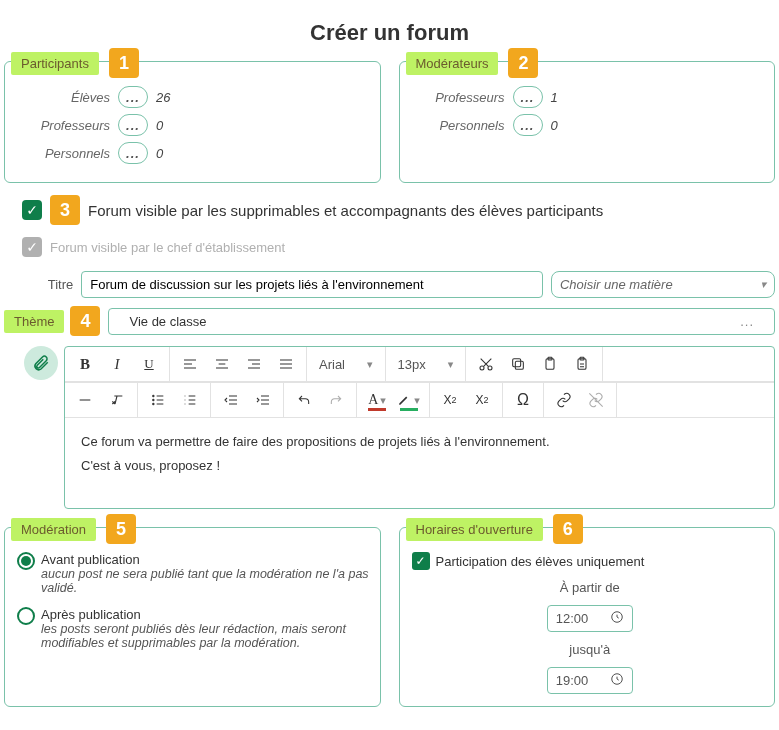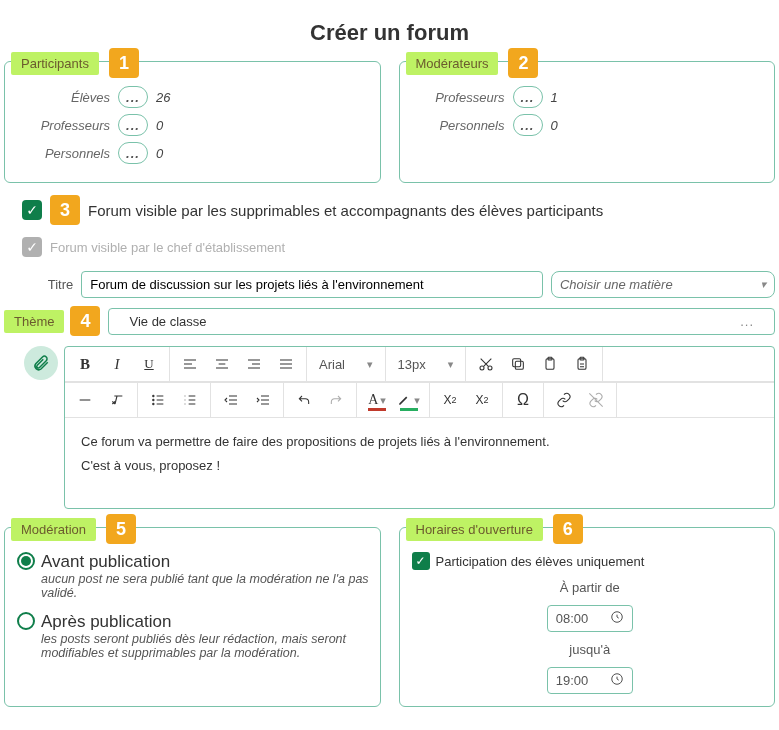--- a/index.html
+++ b/index.html
@@ -182,21 +182,21 @@
     margin-right:6px;
     cursor:pointer;
     flex-shrink:0;
   }
   .radio.on::after {
     content:""; width:10px; height:10px; border-radius:50%;
     background:#0f7e4a;
   }
   .radio.off { border-color:#0f7e4a; }
   .radio-row { display:flex; align-items:flex-start; margin: 0 0 12px 2px; }
-  .radio-row .txt .t { font-size:17px; }
+  .radio-row .txt .t { font-size:13px; }
   .radio-row .txt .h { font-size:12.5px; font-style:italic; color:#555; }
   .time-row { display:flex; align-items:center; gap:10px; margin: 10px 0 0 6px; color:#555;flex-direction:column;}
   .time-input {
     border:1px solid #7ac2aa;
     border-radius:4px;
     padding:4px 8px;
     width:86px;
     display:flex; justify-content:space-between; align-items:center;
     cursor:pointer;
   }
@@ -475,21 +475,21 @@
       <span class="tag-label">Horaires d'ouverture</span>
       <span class="num-badge">6</span>
     </div>
     <div style="display:flex;align-items:center;margin:0 0 6px 2px;">
       <span class="orange-check">✓</span>
       <span>Participation des élèves uniquement</span>
     </div>
     <div class="time-row">
       <span>À partir de</span>
       <div class="time-input">
-        <span>08:00</span>
+        <span>12:00</span>
         <span class="clock"><svg viewBox="0 0 24 24">
               <circle cx="12" cy="12" r="9"></circle>
               <path d="M12 8v4l3 2"></path>
             </svg></span>
       </div>
       <span>jusqu'à</span>
       <div class="time-input">
         <span>19:00</span>
         <span class="clock"><svg viewBox="0 0 24 24">
               <circle cx="12" cy="12" r="9"></circle>

